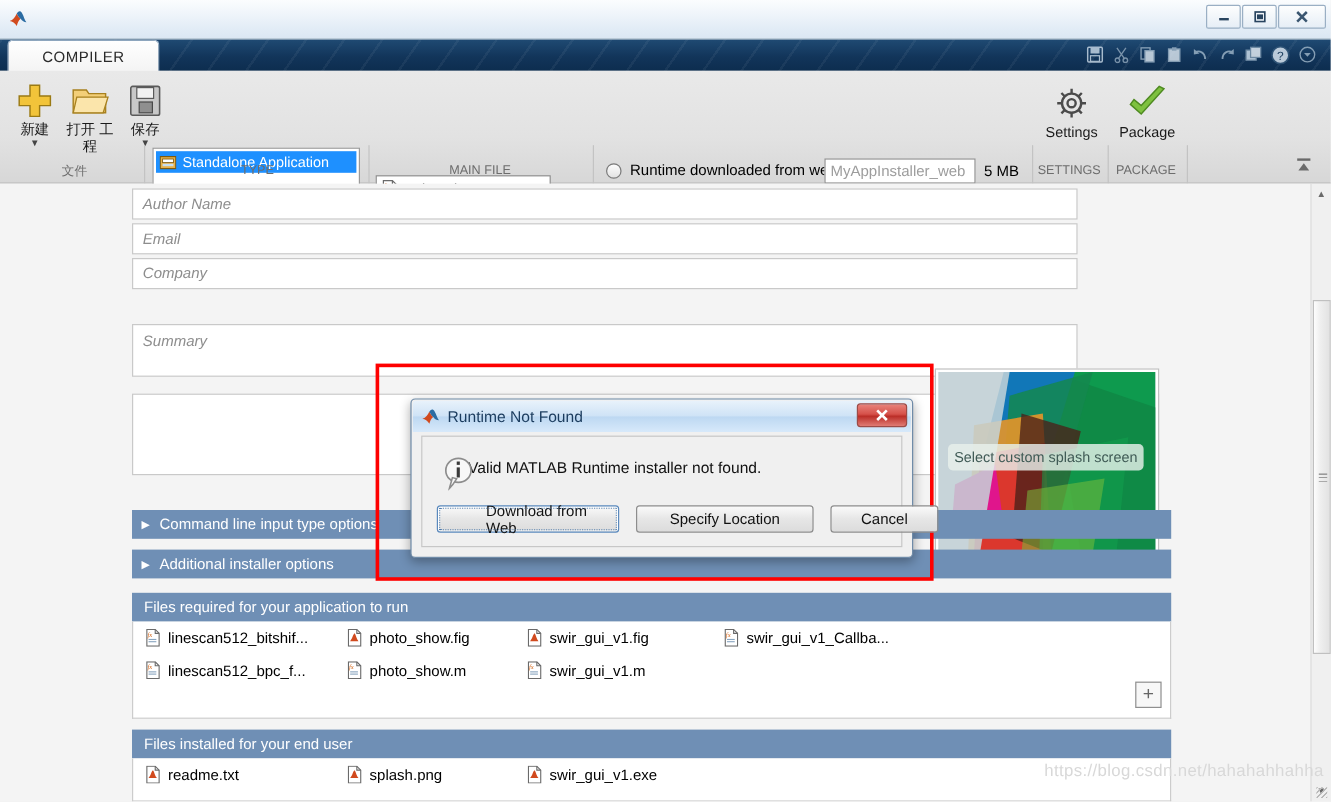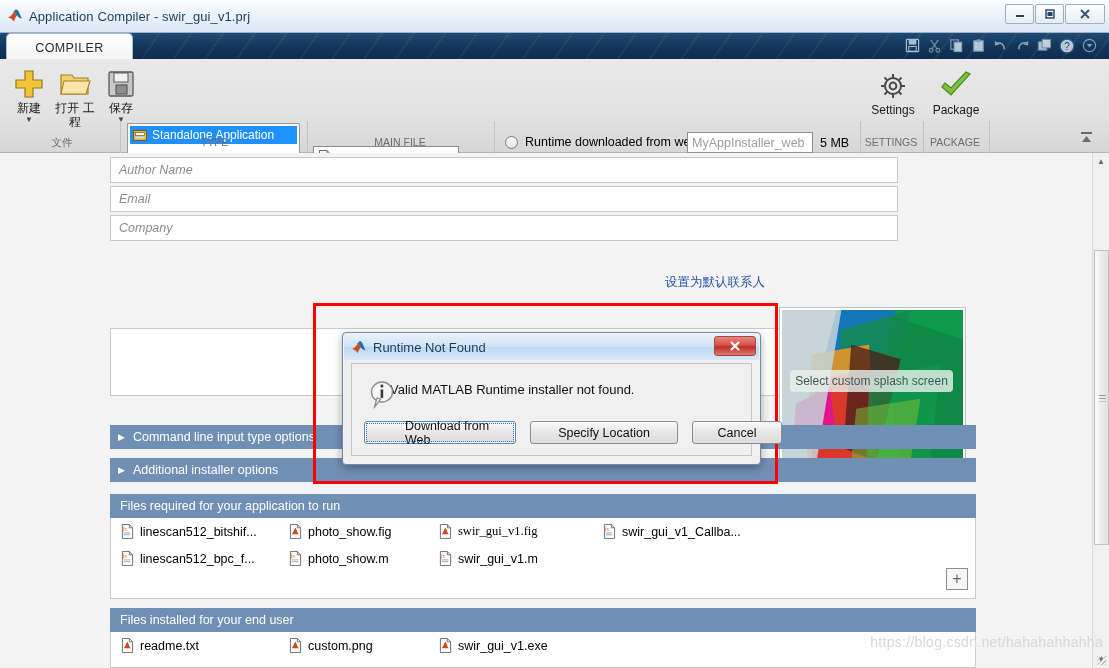--- a/index.html
+++ b/index.html
@@ -247,21 +247,20 @@
 </head>
 <body>
 
 <div class="titlebar">
   <span class="title-icon">
     <svg width="16" height="16" viewBox="0 0 16 16">
       <path d="M1 9.4 C4 8.6 5.6 6.2 7 3.2 C8.2 5.6 9 7 10.2 7.6 C8.6 8.6 7.6 11 7 13.6 C5.4 11.2 3.4 9.8 1 9.4Z" fill="#d14a1e"></path>
       <path d="M7 3.2 C8.6 1 10 .8 11.4 3 C12.8 5.4 13.6 9 15 10.6 C13 10.4 11.6 9.6 10.2 7.6 C9 7 8.2 5.6 7 3.2Z" fill="#2b6ca3"></path>
     </svg>
   </span>
-  <span class="title-text">Application Compiler - swir_gui_v1.prj</span>
   <div class="win-btns">
     <div class="win-btn">
       <svg width="12" height="10" viewBox="0 0 12 10">
           <rect x="2" y="6" width="8" height="2" fill="#28445f"></rect>
         </svg>
     </div>
     <div class="win-btn">
       <svg width="12" height="10" viewBox="0 0 12 10">
           <rect x="2" y="1" width="8" height="8" fill="none" stroke="#28445f" stroke-width="1.4"></rect>
           <rect x="3.5" y="3" width="5" height="4" fill="#28445f"></rect>
@@ -469,20 +468,23 @@
   </div>
   <div class="panel" style="top:33px;">
     <div class="field">Email</div>
   </div>
   <div class="panel" style="top:62px;">
     <div class="field">Company</div>
   </div>
 
   <a class="link" href="#" style="left:665px; top:95px;">设置为默认联系人</a>
 
+  <div class="panel" style="top:117px;">
+    <div class="field tall">Summary</div>
+  </div>
 
   <div class="bigwhite" style="left:110px; top:175px; width:856px; height:68px;"></div>
 
   <div class="splash">
     <div class="splash-img">
       <svg width="100%" height="100%" viewBox="0 0 183 153" preserveAspectRatio="none">
         <rect width="183" height="153" fill="#ccd8dc"></rect>
         <polygon points="60,0 183,0 183,153 95,153" fill="#0e9a4e"></polygon>
         <polygon points="95,0 183,30 183,153 120,153" fill="#0f8a46"></polygon>
         <polygon points="55,0 115,0 88,90 40,60" fill="#1177b8"></polygon>
@@ -528,21 +530,21 @@
       <div class="fileitem" style="width:150px;">
         <span class="fico">
           <svg width="13" height="15" viewBox="0 0 14 16">
               <path d="M1.5 .5 H9 L12.5 4 V15.5 H1.5 Z" fill="#fff" stroke="#6a6a6a" stroke-width="1"></path>
               <path d="M9 .5 V4 H12.5" fill="none" stroke="#6a6a6a" stroke-width="1"></path>
               <path d="M3 11 C5 9 5.5 5 7 4 C8.2 5.5 8.6 9 10.5 11 Z" fill="#d14a1e"></path>
             </svg>
         </span>
         <span>photo_show.fig</span>
       </div>
-      <div class="fileitem" style="width:164px;font-family:Liberation Serif, serif;">
+      <div class="fileitem" style="width:164px;">
         <span class="fico">
           <svg width="13" height="15" viewBox="0 0 14 16">
               <path d="M1.5 .5 H9 L12.5 4 V15.5 H1.5 Z" fill="#fff" stroke="#6a6a6a" stroke-width="1"></path>
               <path d="M9 .5 V4 H12.5" fill="none" stroke="#6a6a6a" stroke-width="1"></path>
               <path d="M3 11 C5 9 5.5 5 7 4 C8.2 5.5 8.6 9 10.5 11 Z" fill="#d14a1e"></path>
             </svg>
         </span>
         <span>swir_gui_v1.fig</span>
       </div>
       <div class="fileitem">
@@ -615,21 +617,21 @@
         <span>readme.txt</span>
       </div>
       <div class="fileitem" style="width:150px;">
         <span class="fico">
           <svg width="13" height="15" viewBox="0 0 14 16">
               <path d="M1.5 .5 H9 L12.5 4 V15.5 H1.5 Z" fill="#fff" stroke="#6a6a6a" stroke-width="1"></path>
               <path d="M9 .5 V4 H12.5" fill="none" stroke="#6a6a6a" stroke-width="1"></path>
               <path d="M3 11 C5 9 5.5 5 7 4 C8.2 5.5 8.6 9 10.5 11 Z" fill="#d14a1e"></path>
             </svg>
         </span>
-        <span>custom.png</span>
+        <span>splash.png</span>
       </div>
       <div class="fileitem" style="width:164px;">
         <span class="fico">
           <svg width="13" height="15" viewBox="0 0 14 16">
               <path d="M1.5 .5 H9 L12.5 4 V15.5 H1.5 Z" fill="#fff" stroke="#6a6a6a" stroke-width="1"></path>
               <path d="M9 .5 V4 H12.5" fill="none" stroke="#6a6a6a" stroke-width="1"></path>
               <path d="M3 11 C5 9 5.5 5 7 4 C8.2 5.5 8.6 9 10.5 11 Z" fill="#d14a1e"></path>
             </svg>
         </span>
         <span>swir_gui_v1.exe</span>

